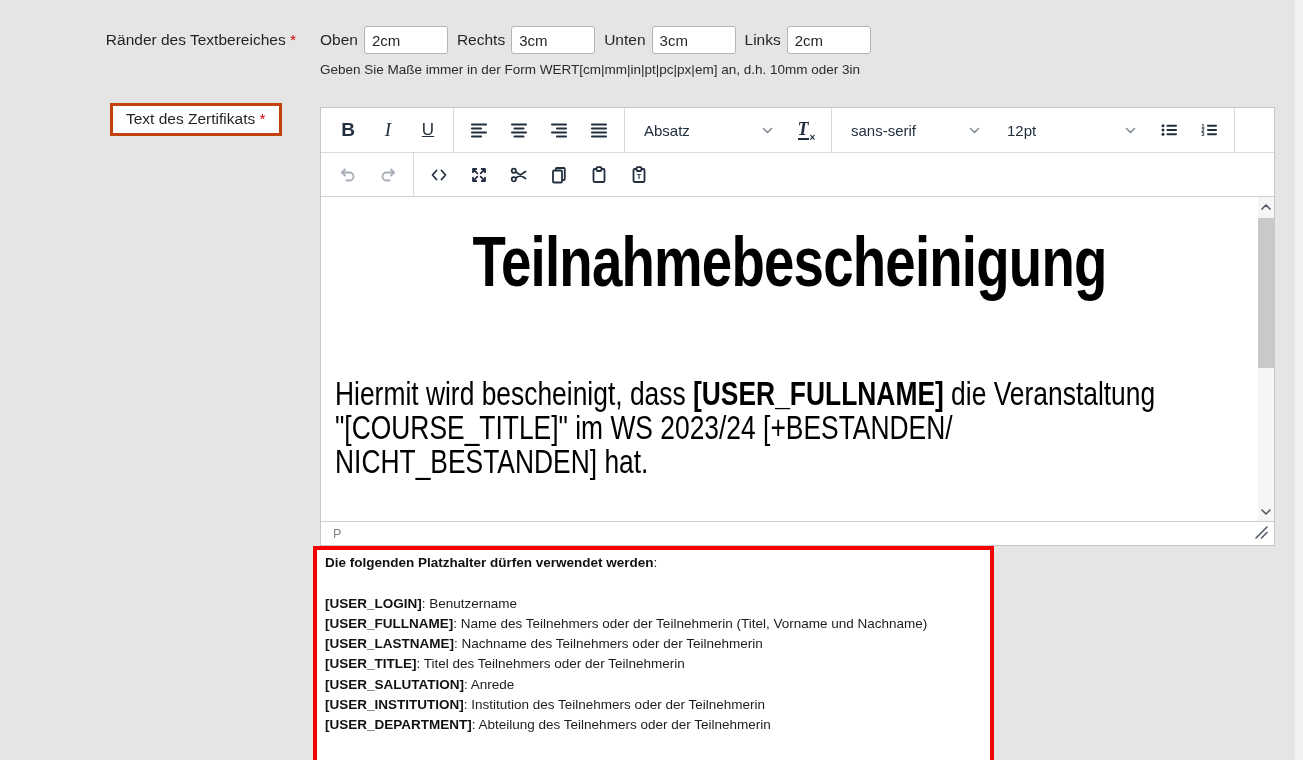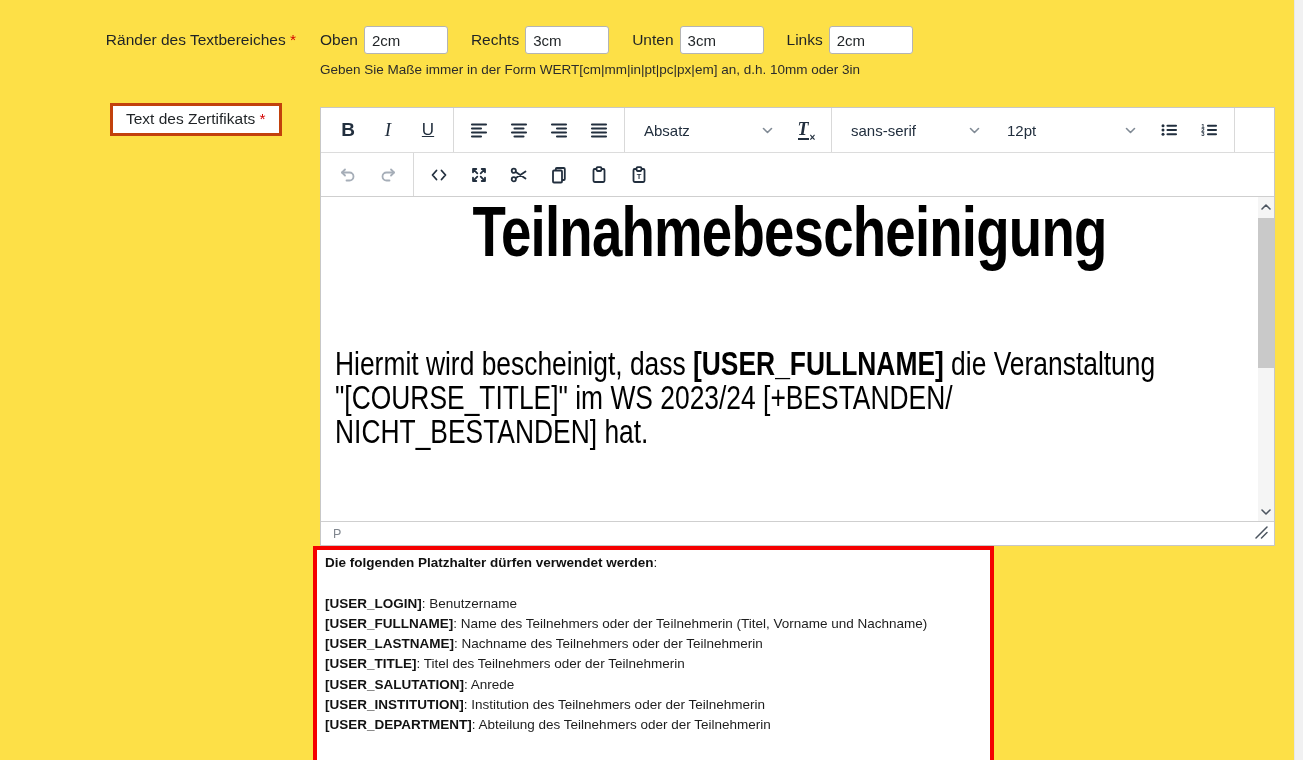--- a/index.html
+++ b/index.html
@@ -1,26 +1,26 @@
 <!DOCTYPE html>
 <html><head>
 <meta charset="utf-8">
 <style>
   * { margin:0; padding:0; box-sizing:border-box; }
   html,body { background:#fff; }
   .page {
     position:relative; width:1303px; height:760px; overflow:hidden;
-    background:#fde047; font-family:"Liberation Sans","DejaVu Sans",sans-serif; color:#1f2326;
+    background:#e5e5e5; font-family:"Liberation Sans","DejaVu Sans",sans-serif; color:#1f2326;
   }
   .req { color:#d30000; }
 
   
   .row1-label { position:absolute; left:0; top:31px; width:296px; text-align:right; font-size:15.5px; }
   .margin-fields { position:absolute; left:320px; top:26px; display:flex; align-items:center; }
-  .mf-group { display:flex; align-items:center; margin-right:23px; }
+  .mf-group { display:flex; align-items:center; margin-right:9px; }
   .mf-group label { font-size:15.5px; line-height:28px; margin-right:6px; }
   .mf-group input {
     width:84px; height:28px; border:1px solid #b4b4b4; border-radius:3px;
     font-family:inherit; font-size:15px; color:#1f2326; padding:0 7px; outline:none; background:#fff;
   }
   .hint { position:absolute; left:320px; top:62px; font-size:13.5px; color:#2b2b2b; }
 
   
   .cert-label-box {
     position:absolute; left:110px; top:103px; border:3px solid #c2410c;
@@ -54,21 +54,21 @@
   .tx-x { font-size:10px; font-weight:700; position:relative; top:3px; left:1px; }
   svg.tbi { display:block; }
   svg.tbi * { stroke:currentColor; stroke-width:1.8; fill:none; stroke-linecap:round; stroke-linejoin:round; }
   svg.tbi .fill { fill:currentColor; stroke:none; }
   svg.tbi .thick { stroke-width:2.1; }
   svg.tbi .white { fill:#fff; }
   svg.chev * { stroke:#808a95; stroke-width:1.6; fill:none; stroke-linecap:round; stroke-linejoin:round; }
 
   
   .content { position:relative; height:324px; overflow:hidden; background:#fff; padding:0 30px 0 14px; }
-  .h1-wrap { height:70px; text-align:center; white-space:nowrap; }
+  .h1-wrap { margin-top:30px; height:70px; text-align:center; white-space:nowrap; }
   .h1scale { display:inline-block; font-size:70px; line-height:70px; font-weight:700; letter-spacing:-1px;
              transform:scaleX(0.78); color:#000; }
   .para { margin-top:80px; transform:scaleX(0.8); transform-origin:left top;
           font-size:33px; line-height:34px; color:#000; }
   .pline { white-space:nowrap; }
   .pline strong { font-weight:700; }
 
   
   .sb { position:absolute; right:0; top:0; width:16px; height:324px; background:#f5f5f5; }
   .sb-btn { position:absolute; left:0; width:16px; height:17px; display:flex; align-items:center; justify-content:center; }

